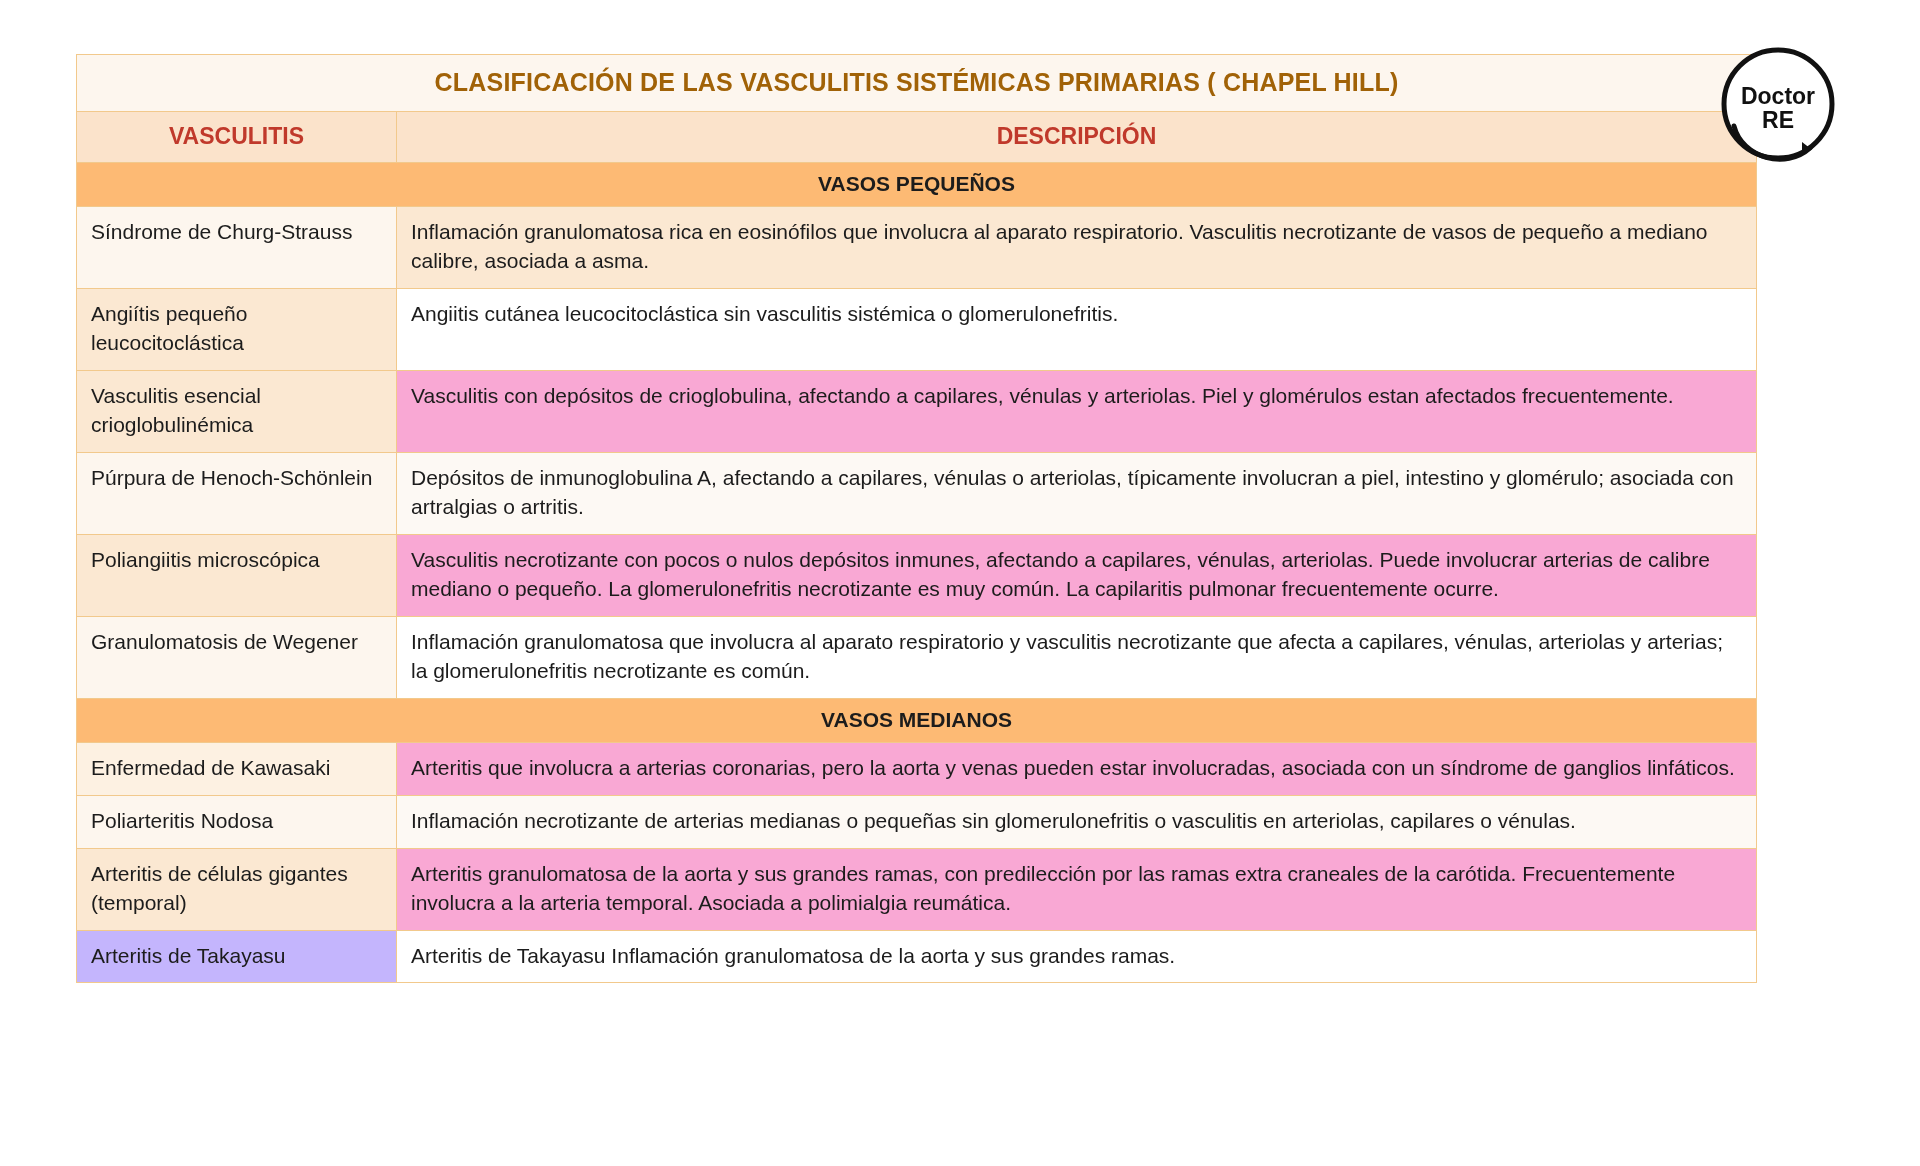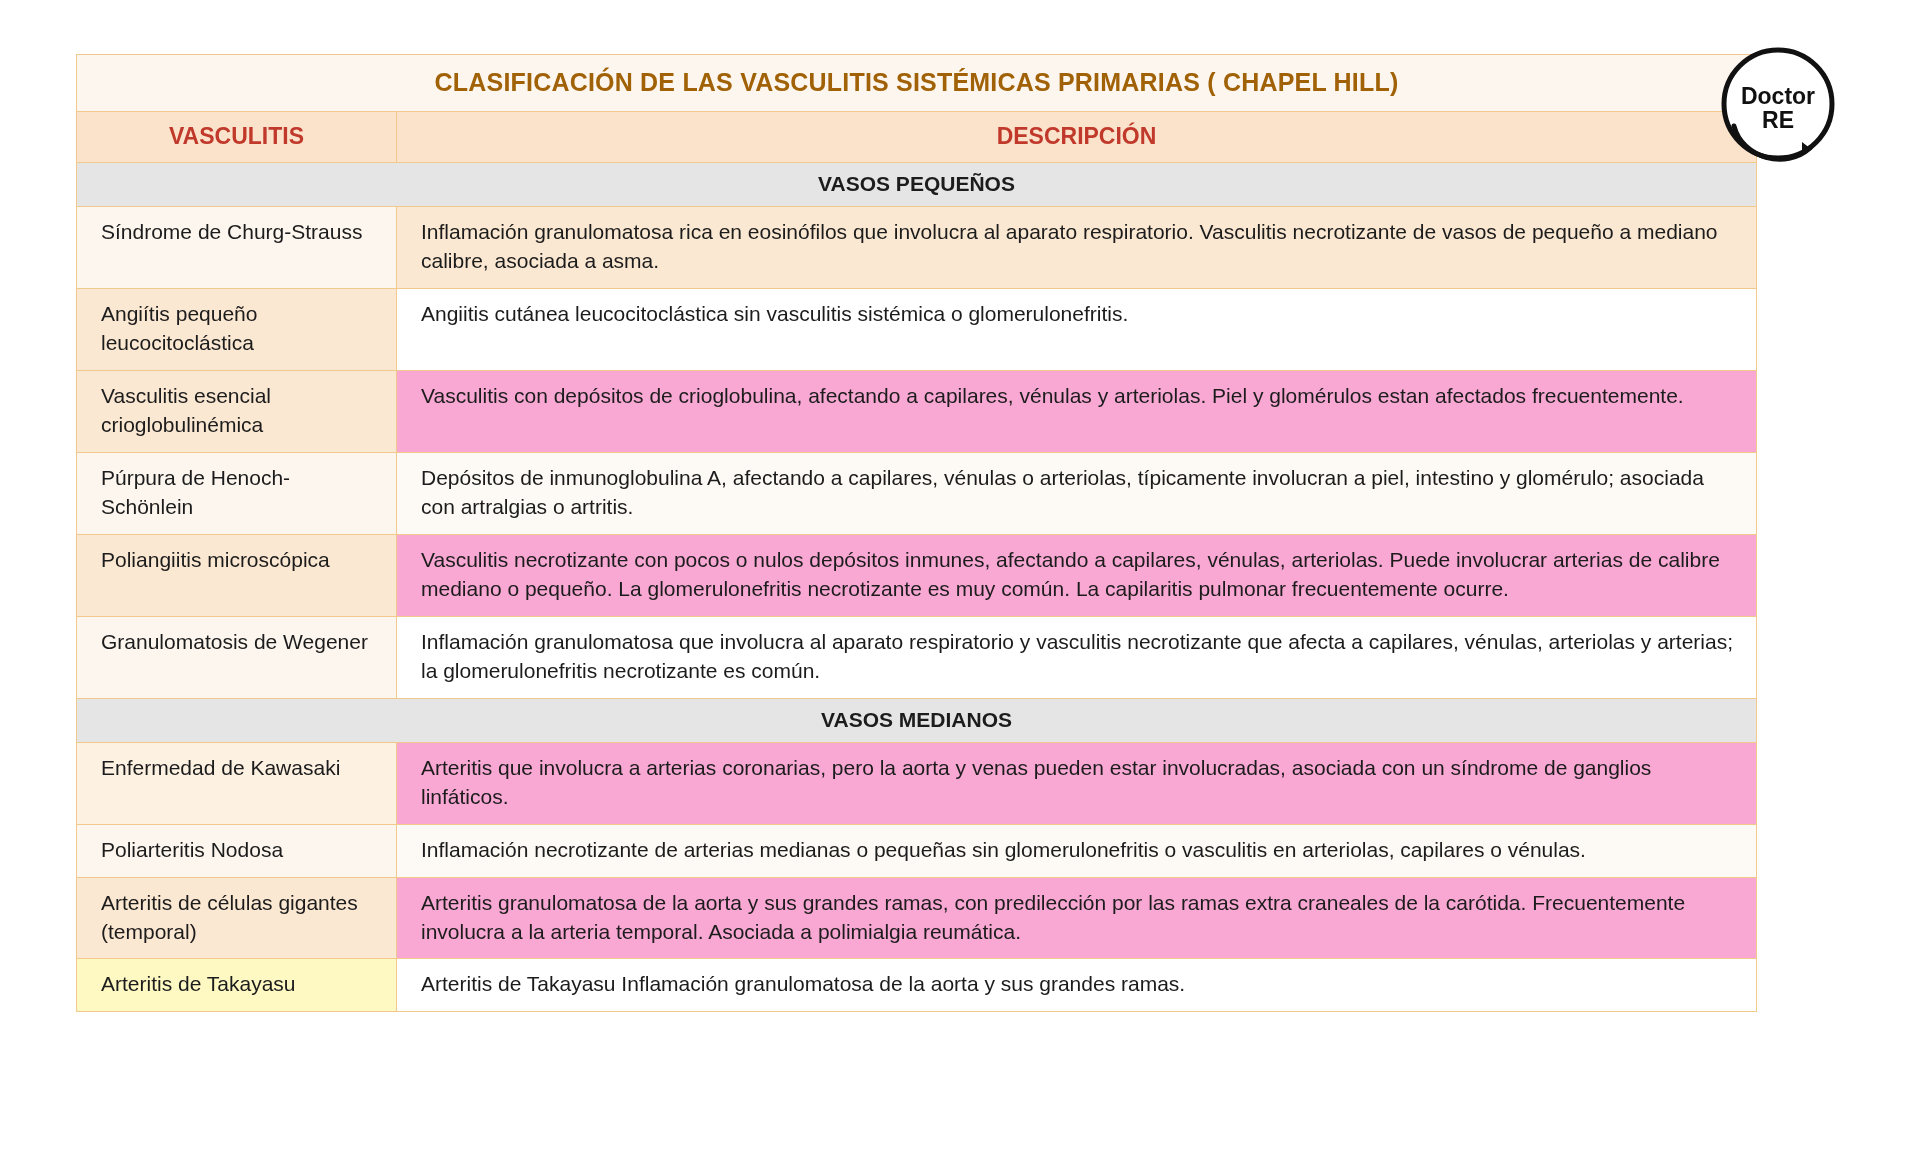--- a/index.html
+++ b/index.html
@@ -28,21 +28,21 @@
   }
   table.vtable {
     border-collapse: collapse;
     width: 100%;
     table-layout: fixed;
     border: 1px solid #f0c98a;
   }
   table.vtable td {
     border: 1px solid #f2c98c;
     vertical-align: top;
-    padding: 11px 14px 12px 24px;
+    padding: 11px 14px 12px 14px;
   }
   .col-a { width: 320px; }
 
   .title-cell {
     background: #fdf6ee;
     text-align: center;
     color: #a16207;
     font-weight: bold;
     font-size: 25px;
     letter-spacing: 0.2px;
@@ -50,41 +50,41 @@
   }
   .head-cell {
     background: #fbe3cb;
     text-align: center;
     color: #c0392b;
     font-weight: bold;
     font-size: 23px;
     padding: 11px 10px 12px 10px !important;
   }
   .section-cell {
-    background: #e5e5e5;
+    background: #fdba74;
     text-align: center;
     color: #1c1c1c;
     font-weight: bold;
     font-size: 21px;
     padding: 9px 10px 10px 10px !important;
   }
   .name-cell {
     color: #1c1c1c;
     font-size: 21px;
     line-height: 1.38;
   }
   .desc-cell {
     color: #1c1c1c;
     font-size: 21px;
     line-height: 1.38;
   }
   .shade-a { background: #fbe8d2; }
   .shade-b { background: #fdf6ee; }
   .shade-c { background: #fdf1e2; }
-  .shade-plain { background: #fef9c3; }
+  .shade-plain { background: #c4b5fd; }
   .desc-a { background: #fbe8d2; }
   .desc-b { background: #fdf9f4; }
   .desc-c { background: #f9a8d4; margin-left: 16px; }
   .desc-plain { background: #ffffff; }
 
   
   .logo {
     position: absolute;
     right: 76px;
     top: 42px;

